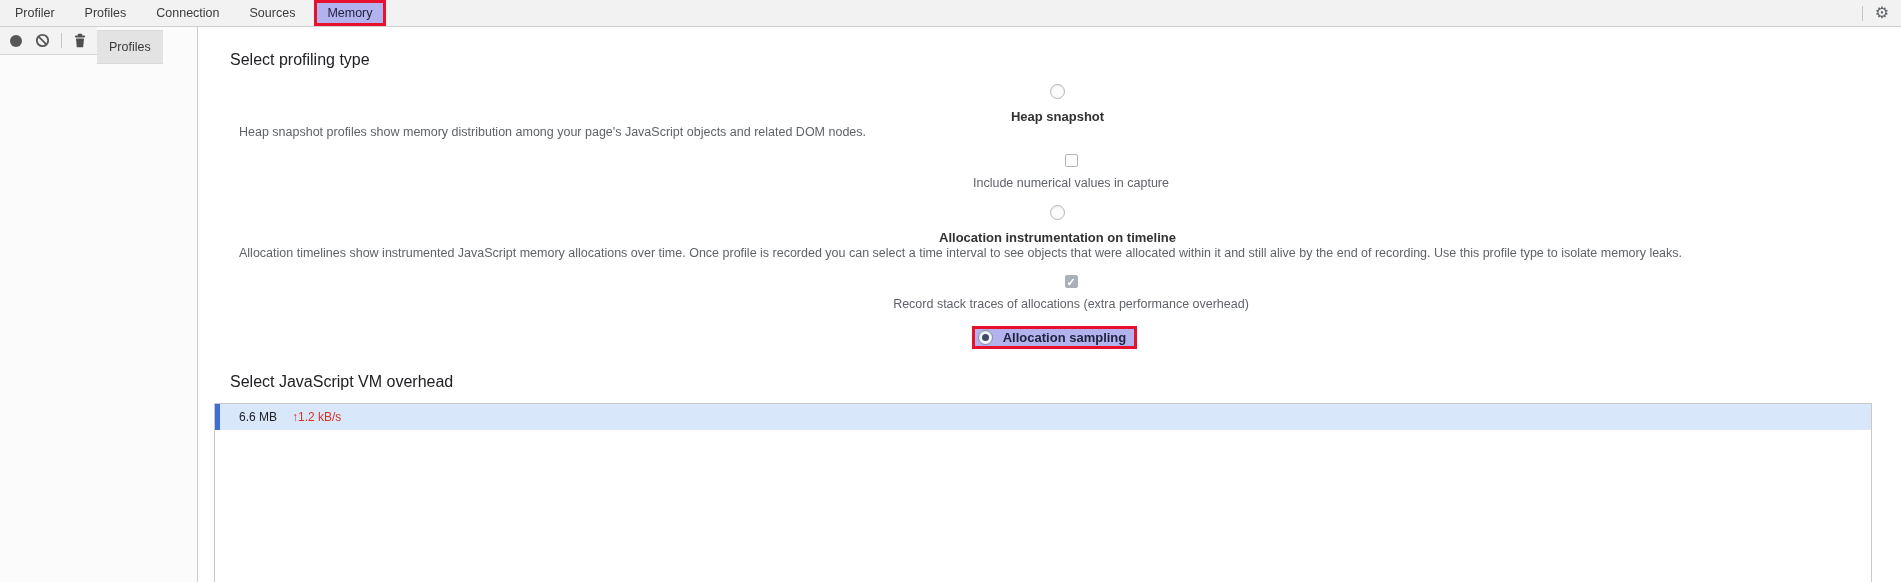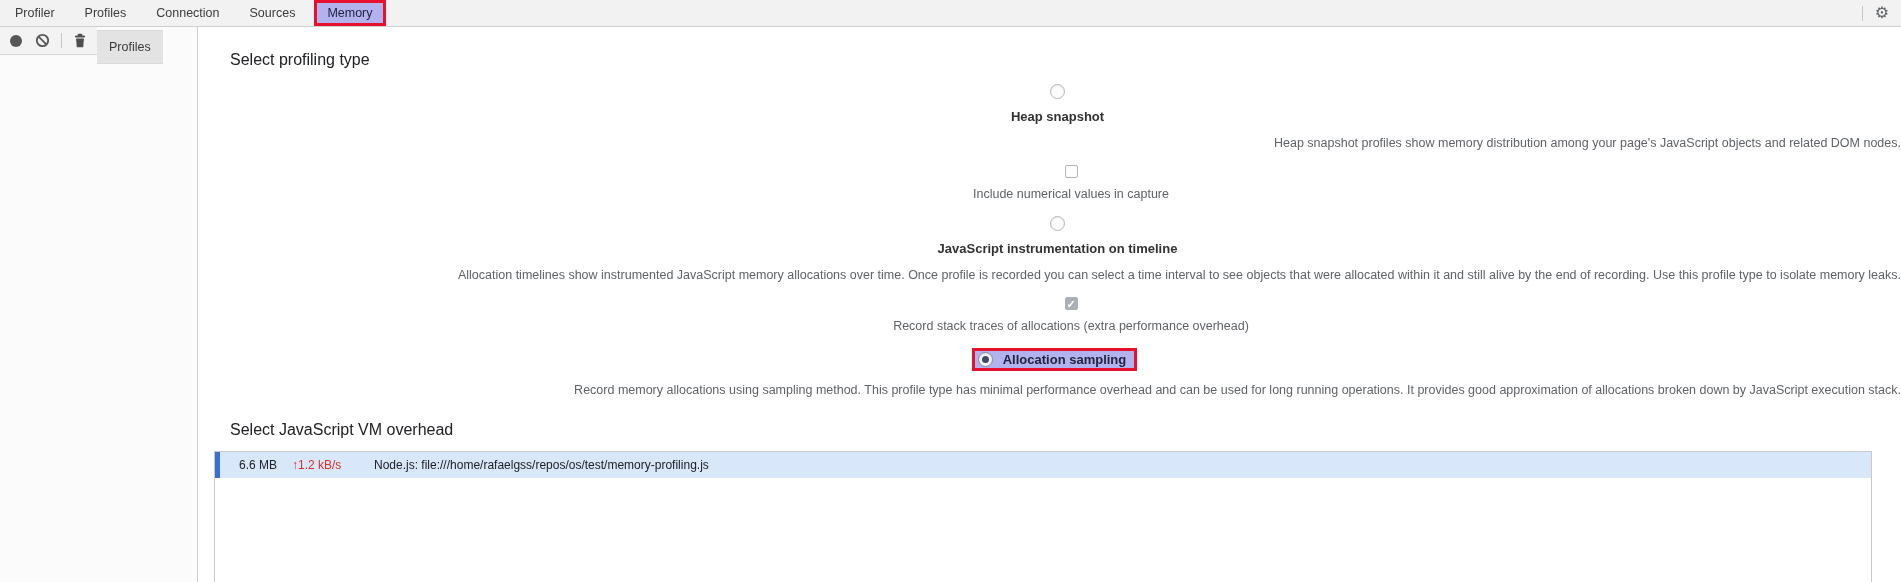--- a/index.html
+++ b/index.html
@@ -33,21 +33,21 @@
   .main{flex:1;background:#fff;padding-left:16px;overflow:hidden;position:relative;}
   .section-title{font-size:16px;color:#202124;margin:24px 0 0 16px;font-weight:400;}
 
   .option{margin-top:15px;}
   .radio-row{display:flex;align-items:center;gap:10px;flex-direction:column;}
   .radio{width:15px;height:15px;border-radius:50%;border:1px solid #b5b5b5;background:#fcfcfc;
          box-sizing:border-box;flex:none;box-shadow:inset 0 1px 2px rgba(0,0,0,.08);}
   .radio.selected{border-color:#7e8aa0;display:flex;align-items:center;justify-content:center;background:#f4f6fb;}
   .radio.selected::after{content:"";width:7px;height:7px;border-radius:50%;background:#3f4a63;}
   .radio-label{font-size:13px;font-weight:600;color:#323232;white-space:nowrap;}
-  .option-desc{margin:12px 0 0 25px;font-size:12.5px;color:#5f6368;white-space:nowrap;text-align:right;}
+  .option-desc{margin:1px 0 0 25px;font-size:12.5px;color:#5f6368;white-space:nowrap;}
   .checkbox-row{margin:15px 0 0 27px;display:flex;align-items:center;gap:9px;
                 font-size:12.5px;color:#5f6368;white-space:nowrap;flex-direction:column;}
   .checkbox{width:13px;height:13px;border:1px solid #b5b5b5;border-radius:2px;background:#fcfcfc;
             box-sizing:border-box;flex:none;}
   .checkbox.checked{background:#aab0b7;border-color:#aab0b7;color:#fff;font-size:11px;line-height:12px;
             text-align:center;font-weight:bold;}
   .checkbox.checked::after{content:"✓";}
 
   .annotation-inline{display:inline-flex;align-items:center;gap:10px;border:3px solid #e8112d;
             background:#b2b2ee;padding:1px 8px 1px 3px;margin-left:-6px;}
@@ -123,46 +123,44 @@
         <div class="option-desc">Heap snapshot profiles show memory distribution among your page's JavaScript objects and related DOM nodes.</div>
         <div class="checkbox-row">
           <div class="checkbox"></div>
           <span>Include numerical values in capture</span>
         </div>
       </div>
 
       <div class="option">
         <div class="radio-row">
           <div class="radio"></div>
-          <div class="radio-label">JavaScript instrumentation on timeline</div>
+          <div class="radio-label">Allocation instrumentation on timeline</div>
         </div>
         <div class="option-desc">Allocation timelines show instrumented JavaScript memory allocations over time. Once profile is recorded you can select a time interval to see objects that were allocated within it and still alive by the end of recording. Use this profile type to isolate memory leaks.</div>
         <div class="checkbox-row">
           <div class="checkbox checked"></div>
           <span>Record stack traces of allocations (extra performance overhead)</span>
         </div>
       </div>
 
       <div class="option">
         <div class="radio-row">
           <span class="annotation-inline">
             <span class="radio selected"></span>
             <span class="radio-label">Allocation sampling</span>
           </span>
         </div>
-        <div class="option-desc">Record memory allocations using sampling method. This profile type has minimal performance overhead and can be used for long running operations. It provides good approximation of allocations broken down by JavaScript execution stack.</div>
       </div>
 
       <div class="section-title">Select JavaScript VM overhead</div>
 
       <div class="vm-box">
         <div class="vm-row">
           <span class="vm-size">6.6 MB</span>
           <span class="vm-rate"><span>↑</span><span>1.2 kB/s</span></span>
-          <span class="vm-name">Node.js: file:///home/rafaelgss/repos/os/test/memory-profiling.js</span>
         </div>
       </div>
 
       <div class="total-row">
         <span class="total-size">6.6 MB</span>
         <span class="total-rate"><span>↑</span><span>1.2 kB/s</span></span>
         <span class="total-label">Total JS heap size</span>
       </div>
 
       <div class="buttons-row">

